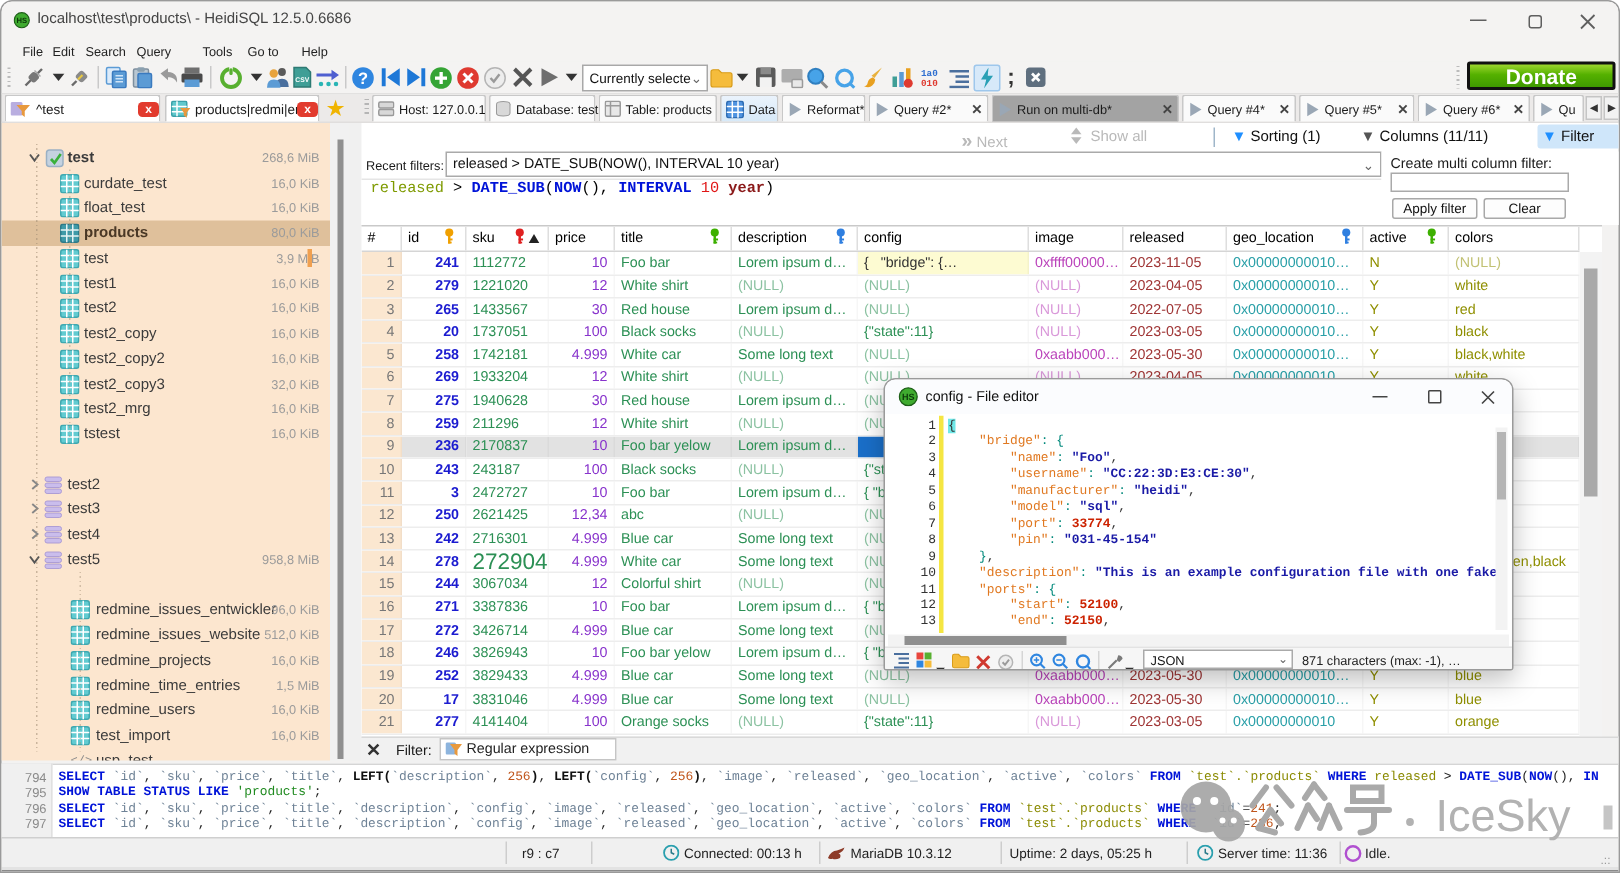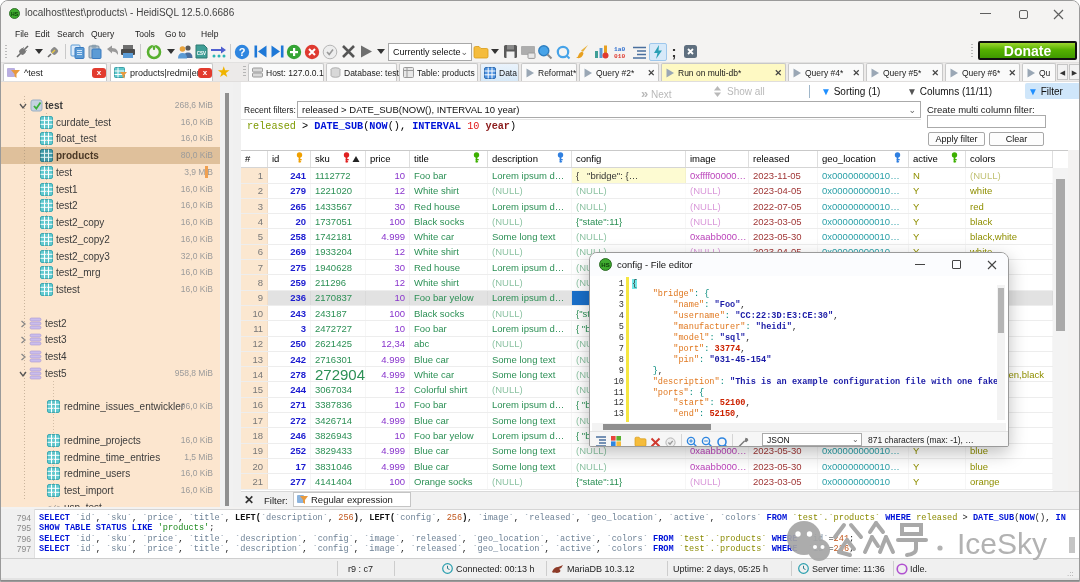--- a/index.html
+++ b/index.html
@@ -352,21 +352,21 @@
       </svg>
       <span style="margin-left:3px;white-space:nowrap;flex:none">Reformat*</span>
     </div>
     <div class="tab" style="left:578px;width:80px;background:#fafafa">
       <svg width="10" height="10" style="flex:none">
         <path d="M1.5 0.5 L9 5 L1.5 9.5 Z" fill="#9aa7b5"></path>
       </svg>
       <span style="margin-left:3px;white-space:nowrap;flex:none">Query #2*</span>
       <span style="margin-left:auto;color:#444;font-size:9px;font-weight:bold">✕</span>
     </div>
-    <div class="tab" style="left:660px;width:125px;background:#fef9c3">
+    <div class="tab" style="left:660px;width:125px;background:#a3a3a3">
       <svg width="10" height="10" style="flex:none">
         <path d="M1.5 0.5 L9 5 L1.5 9.5 Z" fill="#9aa7b5"></path>
       </svg>
       <span style="margin-left:3px;white-space:nowrap;flex:none">Run on multi-db*</span>
       <span style="margin-left:auto;color:#444;font-size:9px;font-weight:bold">✕</span>
     </div>
     <div class="tab" style="left:787px;width:76px;background:#fafafa">
       <svg width="10" height="10" style="flex:none">
         <path d="M1.5 0.5 L9 5 L1.5 9.5 Z" fill="#9aa7b5"></path>
       </svg>
@@ -613,20 +613,33 @@
             <rect x="0.5" y="0.5" width="12" height="12" rx="1.5" fill="#62cbd1" stroke="#3fa8b0"></rect>
             <g stroke="#fff" stroke-width="1">
               <line x1="0.5" y1="4.3" x2="12.5" y2="4.3"></line>
               <line x1="0.5" y1="8.3" x2="12.5" y2="8.3"></line>
               <line x1="4.5" y1="0.5" x2="4.5" y2="12.5"></line>
               <line x1="8.5" y1="0.5" x2="8.5" y2="12.5"></line>
             </g>
           </svg></span>
         <span style="position:absolute;left:63px;">redmine_issues_entwickler</span>
         <span class="tsize" style="top:3px">96,0 KiB</span>
+      </div>
+      <div class="trow" style="top:333.00px;">
+        <span style="position:absolute;left:46px;top:2px"><svg width="13" height="13" style="flex:none">
+            <rect x="0.5" y="0.5" width="12" height="12" rx="1.5" fill="#62cbd1" stroke="#3fa8b0"></rect>
+            <g stroke="#fff" stroke-width="1">
+              <line x1="0.5" y1="4.3" x2="12.5" y2="4.3"></line>
+              <line x1="0.5" y1="8.3" x2="12.5" y2="8.3"></line>
+              <line x1="4.5" y1="0.5" x2="4.5" y2="12.5"></line>
+              <line x1="8.5" y1="0.5" x2="8.5" y2="12.5"></line>
+            </g>
+          </svg></span>
+        <span style="position:absolute;left:63px;">redmine_issues_website</span>
+        <span class="tsize" style="top:3px">512,0 KiB</span>
       </div>
       <div class="trow" style="top:349.75px;">
         <span style="position:absolute;left:46px;top:2px"><svg width="13" height="13" style="flex:none">
             <rect x="0.5" y="0.5" width="12" height="12" rx="1.5" fill="#62cbd1" stroke="#3fa8b0"></rect>
             <g stroke="#fff" stroke-width="1">
               <line x1="0.5" y1="4.3" x2="12.5" y2="4.3"></line>
               <line x1="0.5" y1="8.3" x2="12.5" y2="8.3"></line>
               <line x1="4.5" y1="0.5" x2="4.5" y2="12.5"></line>
               <line x1="8.5" y1="0.5" x2="8.5" y2="12.5"></line>
             </g>

